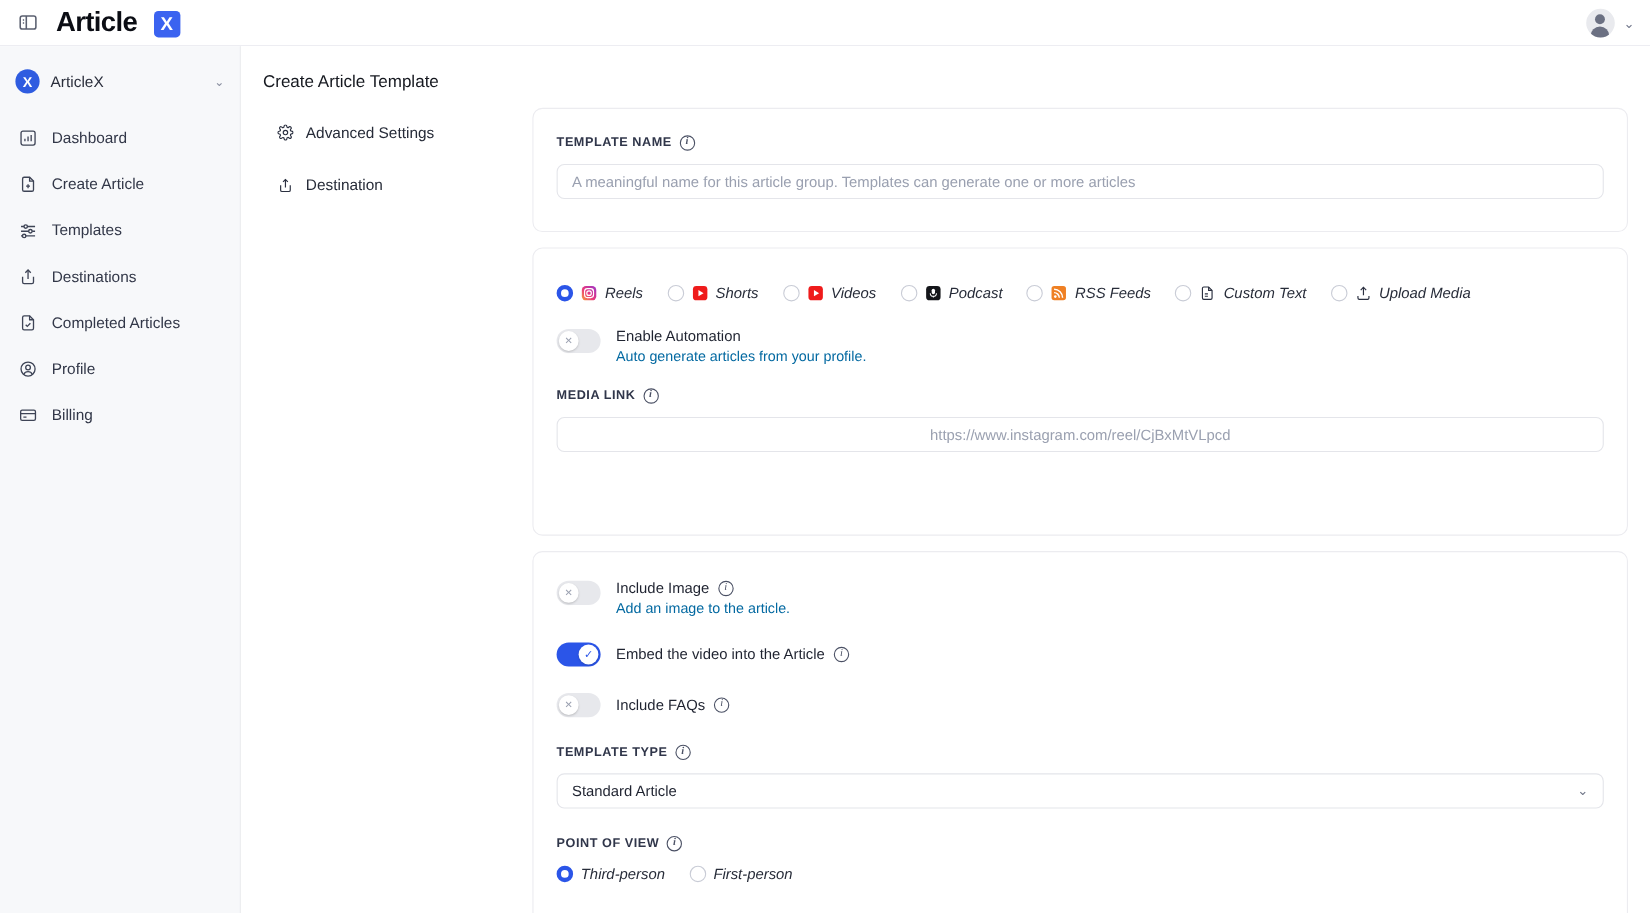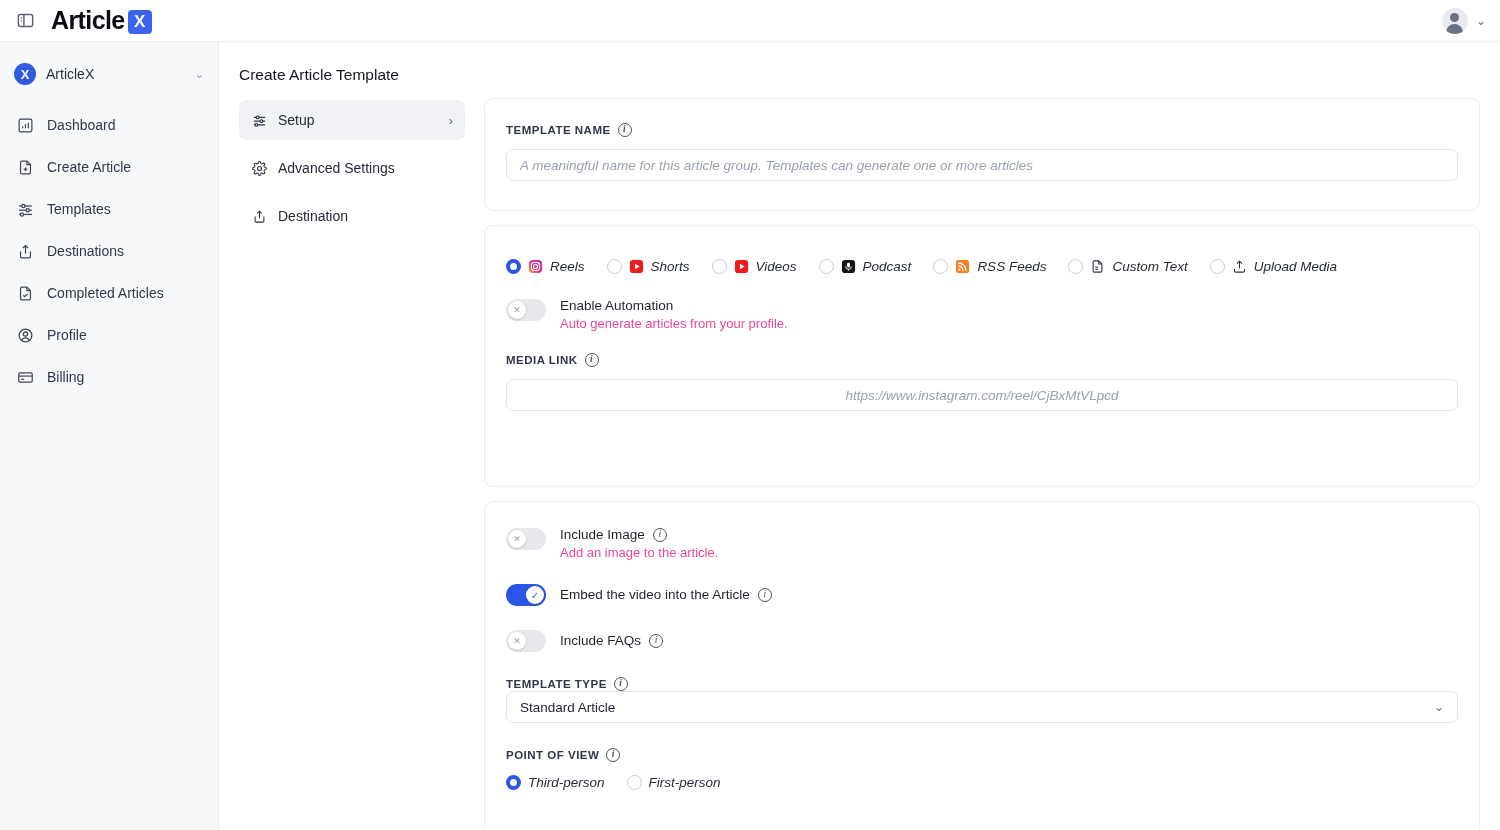--- a/index.html
+++ b/index.html
@@ -18,21 +18,21 @@
     background: #ffffff;
     border-bottom: 1px solid #ececf1;
     display: flex; align-items: center;
   }
   .panel-toggle {
     margin-left: 13px; width: 24px; height: 24px;
     display: flex; align-items: center; justify-content: center;
     color: #5b6070; cursor: pointer;
   }
   .logo-wrap {
-    margin-left: 14px; display: flex; align-items: center; gap: 0;
+    margin-left: 14px; display: flex; align-items: center; gap: 12px;
   }
   .logo-text {
     font-size: 25px; font-weight: bold; letter-spacing: -0.6px; color: #0b0d14;
   }
   .logo-badge {
     width: 24px; height: 24px; border-radius: 4px;
     background: #3b63f0; color: #fff;
     font-size: 17px; font-weight: bold;
     display: flex; align-items: center; justify-content: center;
     margin-left: 3px; margin-top: 2px;
@@ -120,21 +120,21 @@
   .info-i {
     width: 14px; height: 14px; border-radius: 50%;
     border: 1.3px solid #4a5064; color: #4a5064;
     font-size: 9.5px; font-style: italic; font-family: "Liberation Serif", serif;
     display: flex; align-items: center; justify-content: center;
     cursor: pointer; flex: none; line-height: 1;
   }
   .text-input {
     width: 100%; height: 32px; border: 1px solid #e4e5ea; border-radius: 7px;
     background: #fff; padding: 0 13px; font-size: 13.5px;
-    color: #1f2330; font-family: "Liberation Sans", sans-serif; outline: none; font-style: italic;
+    color: #1f2330; font-family: "Liberation Sans", sans-serif; outline: none;
   }
   .text-input::placeholder { color: #9aa0b0; }
 
   
   .radio-row { display: flex; align-items: center; gap: 0px; font-style: italic; }
   .radio-opt { display: flex; align-items: center; gap: 7px; margin-right: 22px; cursor: pointer; }
   .radio {
     width: 15px; height: 15px; border-radius: 50%;
     border: 1.4px solid #c9ccd6; background: #fff; flex: none;
     display: flex; align-items: center; justify-content: center;
@@ -152,21 +152,21 @@
   .toggle .knob {
     position: absolute; top: 2px; left: 2px;
     width: 18px; height: 18px; border-radius: 50%;
     background: #fff; box-shadow: 0 1px 2px rgba(0,0,0,.18);
     display: flex; align-items: center; justify-content: center;
     font-size: 9px; color: #9aa0b0;
   }
   .toggle.on { background: #2b55e8; }
   .toggle.on .knob { left: 20px; color: #2b55e8; font-size: 10px; }
   .toggle-title { font-size: 13.5px; color: #1f2330; display:flex; align-items:center; gap: 8px; }
-  .toggle-sub { font-size: 13px; color: #ec4899; margin-top: 3px; }
+  .toggle-sub { font-size: 13px; color: #0369a1; margin-top: 3px; }
 
   .select-box {
     width: 100%; height: 32px; border: 1px solid #e4e5ea; border-radius: 7px;
     background: #fff; padding: 0 13px; font-size: 13.5px; color: #1f2330;
     display: flex; align-items: center; cursor: pointer;
   }
   .select-chev { margin-left: auto; color: #6e7486; font-size: 12px; }
 </style>
 </head>
 <body>
@@ -283,34 +283,20 @@
       <span>Billing</span>
     </div>
   </div>
 </div>
 
 <div class="main">
 
   <div class="page-title">Create Article Template</div>
 
   <div class="steps">
-    <div class="step active">
-      <span class="sico">
-        <svg width="15" height="15" viewBox="0 0 24 24" fill="none" stroke="currentColor" stroke-width="1.9">
-          <line x1="3" y1="7" x2="21" y2="7"></line>
-            <circle cx="9" cy="7" r="2.2" fill="#f1f2f5"></circle>
-          <line x1="3" y1="13" x2="21" y2="13"></line>
-            <circle cx="15" cy="13" r="2.2" fill="#f1f2f5"></circle>
-          <line x1="3" y1="19" x2="21" y2="19"></line>
-            <circle cx="7" cy="19" r="2.2" fill="#f1f2f5"></circle>
-        </svg>
-      </span>
-      <span>Setup</span>
-      <span class="schev">›</span>
-    </div>
 
     <div class="step">
       <span class="sico">
         <svg width="15" height="15" viewBox="0 0 24 24" fill="none" stroke="currentColor" stroke-width="1.7">
           <circle cx="12" cy="12" r="3.2"></circle>
           <path d="M19.4 15a1.6 1.6 0 0 0 .3 1.8l.1.1a2 2 0 1 1-2.8 2.8l-.1-.1a1.6 1.6 0 0 0-1.8-.3 1.6 1.6 0 0 0-1 1.5V21a2 2 0 1 1-4 0v-.1A1.6 1.6 0 0 0 9 19.4a1.6 1.6 0 0 0-1.8.3l-.1.1a2 2 0 1 1-2.8-2.8l.1-.1a1.6 1.6 0 0 0 .3-1.8 1.6 1.6 0 0 0-1.5-1H3a2 2 0 1 1 0-4h.1A1.6 1.6 0 0 0 4.6 9a1.6 1.6 0 0 0-.3-1.8l-.1-.1a2 2 0 1 1 2.8-2.8l.1.1a1.6 1.6 0 0 0 1.8.3H9a1.6 1.6 0 0 0 1-1.5V3a2 2 0 1 1 4 0v.1a1.6 1.6 0 0 0 1 1.5 1.6 1.6 0 0 0 1.8-.3l.1-.1a2 2 0 1 1 2.8 2.8l-.1.1a1.6 1.6 0 0 0-.3 1.8V9a1.6 1.6 0 0 0 1.5 1H21a2 2 0 1 1 0 4h-.1a1.6 1.6 0 0 0-1.5 1z"></path>
         </svg>
       </span>
       <span>Advanced Settings</span>
     </div>
@@ -492,21 +478,21 @@
           <span>Include FAQs</span>
           <span class="info-i">i</span>
         </div>
       </div>
 
       <div style="margin-top: 25px;">
         <div class="field-label">
           <span>TEMPLATE TYPE</span>
           <span class="info-i">i</span>
         </div>
-        <div class="select-box" style="margin-top: 0;">
+        <div class="select-box" style="margin-top: 12px;">
           <span>Standard Article</span>
           <span class="select-chev">⌄</span>
         </div>
       </div>
 
       <div style="margin-top: 25px;">
         <div class="field-label">
           <span>POINT OF VIEW</span>
           <span class="info-i">i</span>
         </div>

